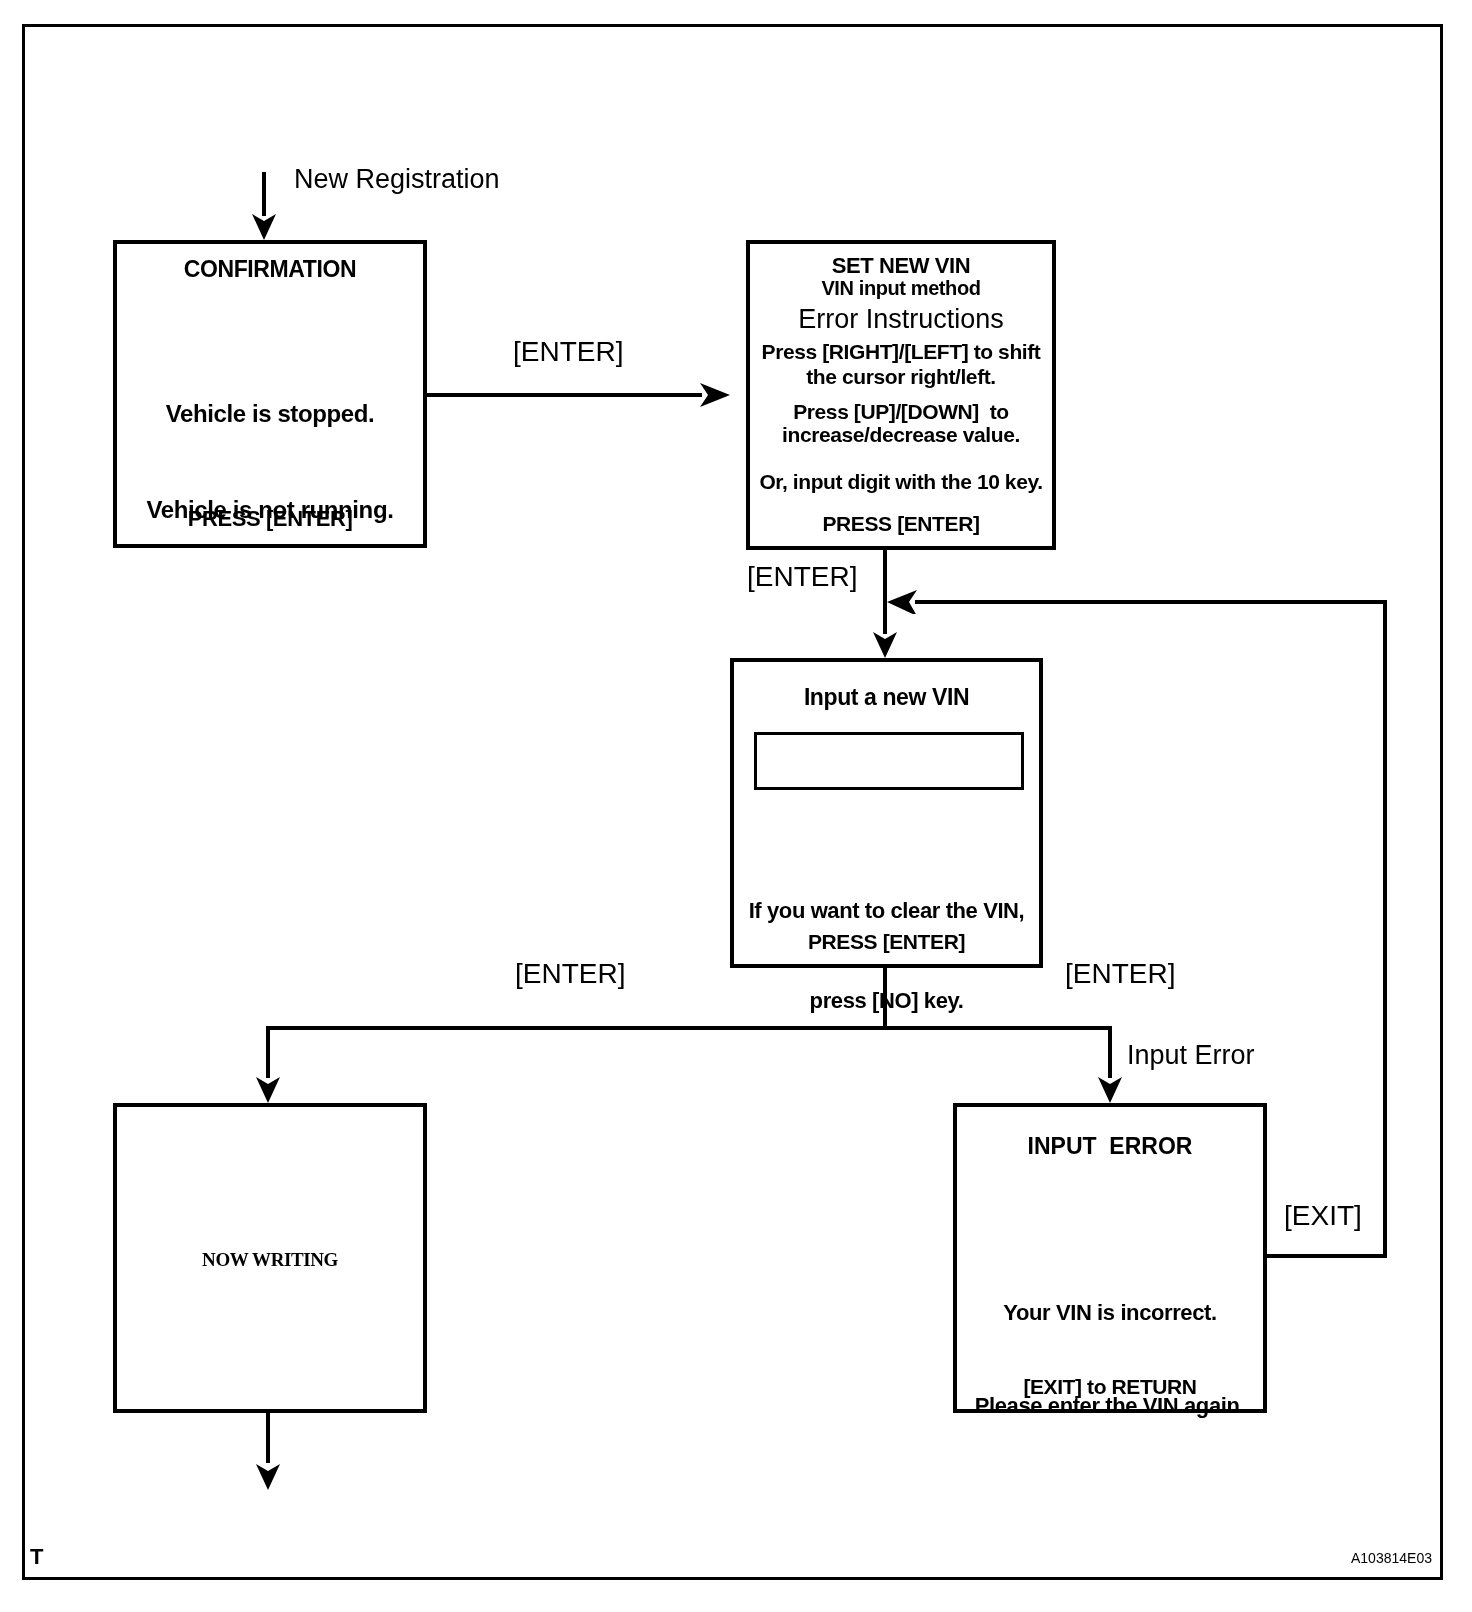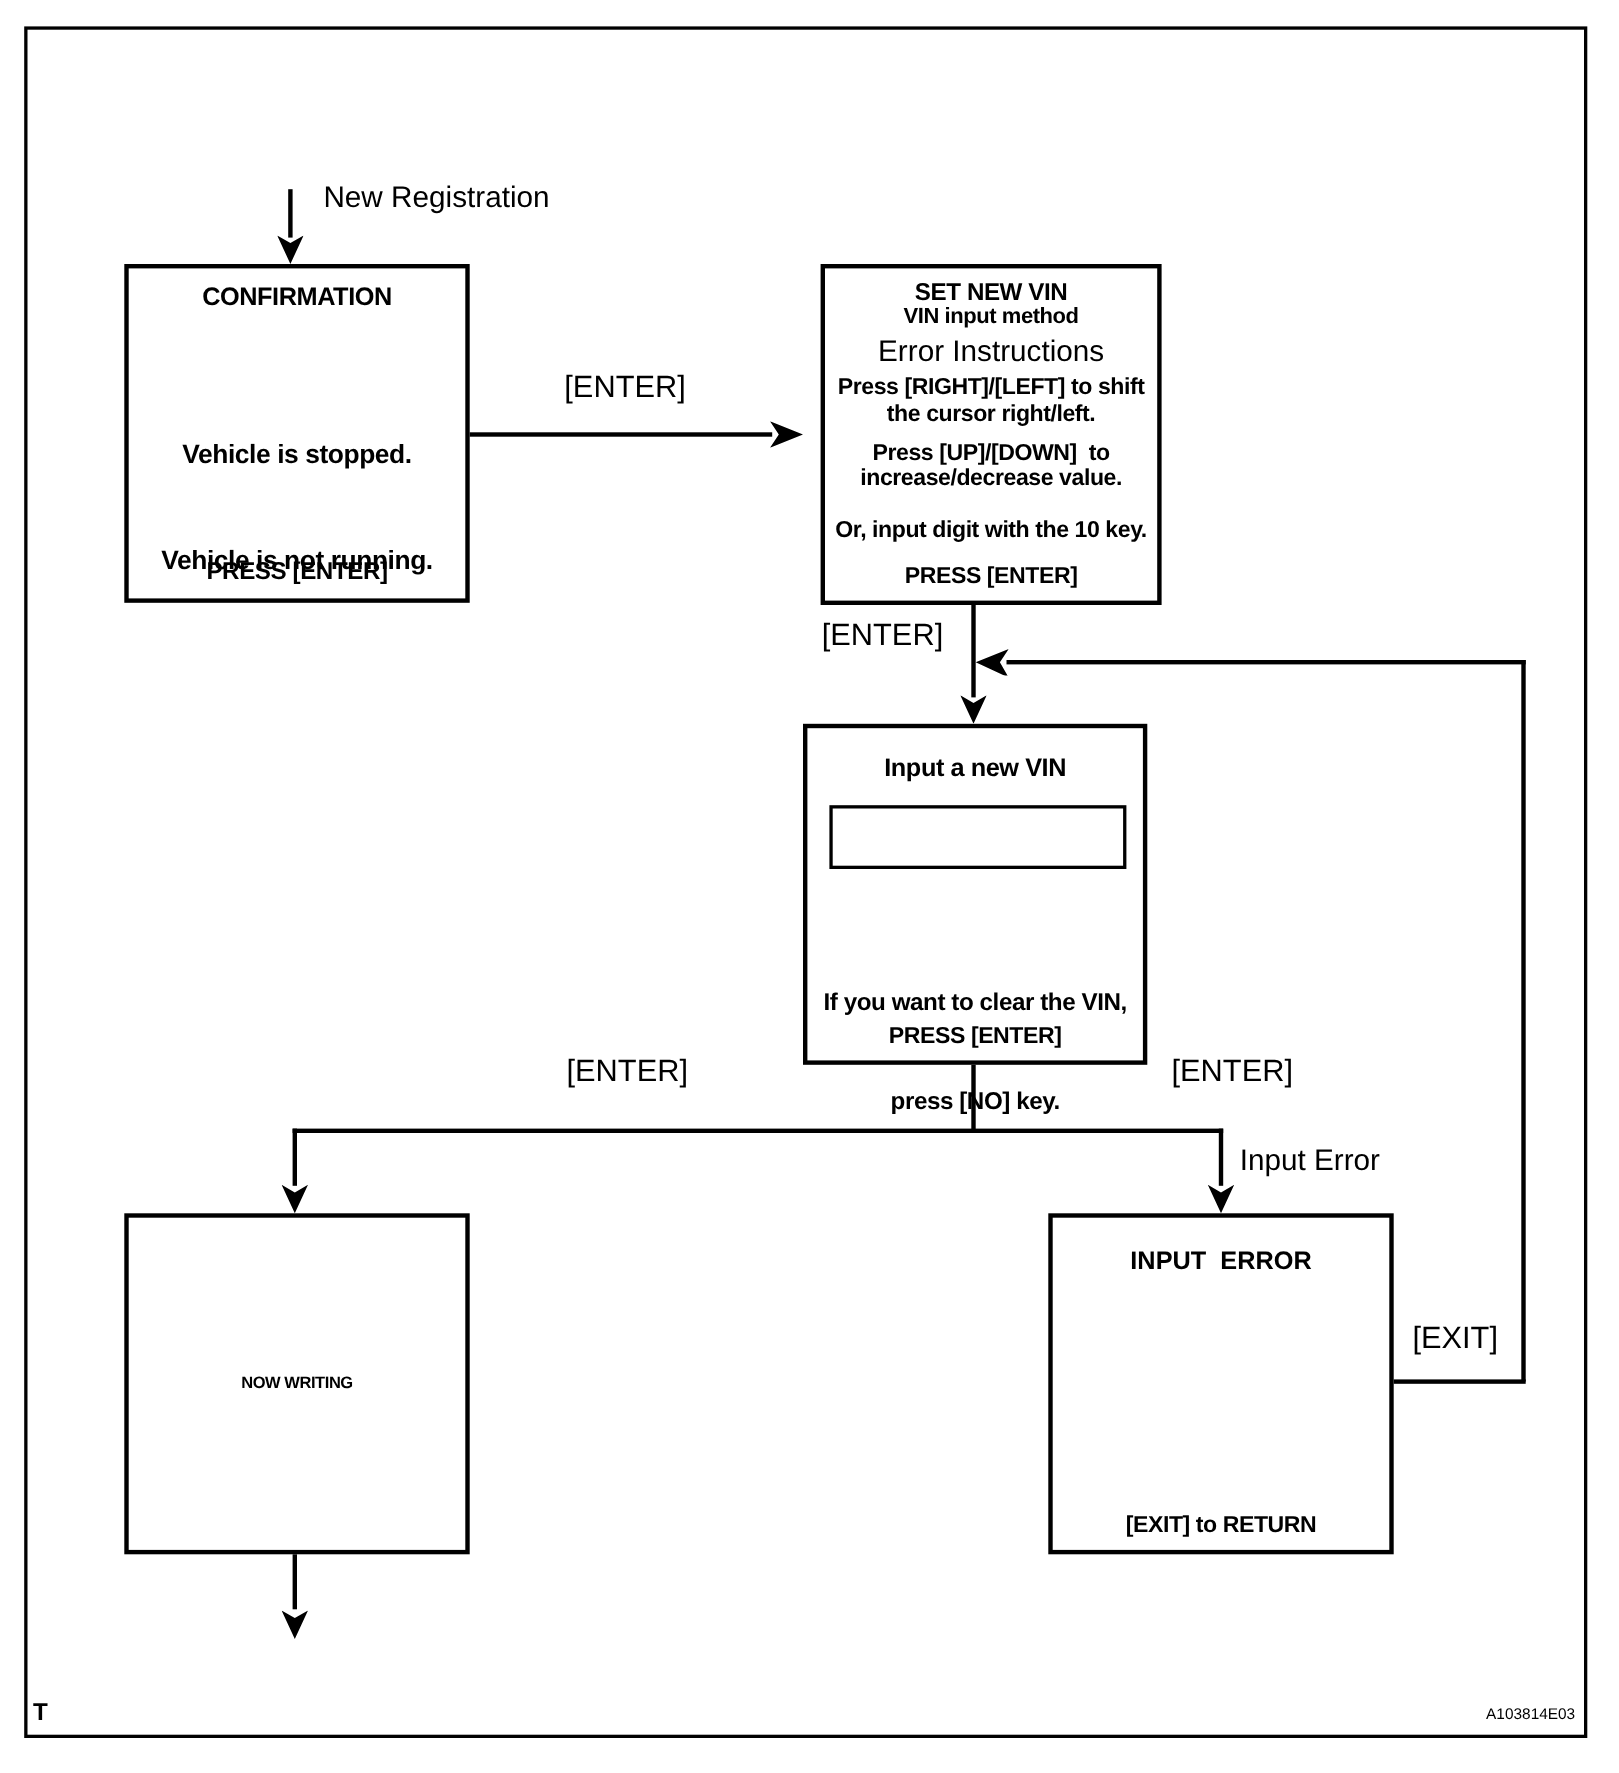--- a/index.html
+++ b/index.html
@@ -51,21 +51,21 @@
   #box-input-vin .title { top: 22px; font-size: 23px; }
   #box-input-vin .vin-field {
     position: absolute; left: 20px; top: 70px; width: 270px; height: 58px;
     border: 3px solid #000; background: #fff; font-size: 22px; text-align: left; padding: 14px;
   }
   #box-input-vin .body { top: 174px; font-size: 22px; line-height: 30px; }
   #box-input-vin .footer { bottom: 10px; font-size: 21px; }
 
   
   #box-now-writing { left: 113px; top: 1103px; width: 314px; height: 310px; }
-  #box-now-writing .title { top: 142px; font-size: 15px; }
+  #box-now-writing .title { top: 142px; font-size: 19px; font-family: Liberation Serif, serif; }
 
   
   #box-input-error { left: 953px; top: 1103px; width: 314px; height: 310px; }
   #box-input-error .title { top: 26px; font-size: 23px; letter-spacing: 0; }
   #box-input-error .body { top: 128px; font-size: 22px; line-height: 31px; }
   #box-input-error .footer { bottom: 10px; font-size: 21px; }
 
   
   #corner-mark { position: absolute; left: 30px; top: 1544px; font-size: 22px; font-weight: bold; }
   #figure-code { position: absolute; left: 1351px; top: 1550px; font-size: 14px; }
@@ -160,20 +160,24 @@
         <path d="M12 26 L0 0 L12 7 L24 0 Z"></path>
       </svg>
   </div>
 
   <div class="box" id="box-now-writing">
     <div class="tline bld title">NOW WRITING</div>
   </div>
 
   <div class="box" id="box-input-error">
     <div class="tline bld title">INPUT  ERROR</div>
+    <div class="tline bld body">
+      <div>Your VIN is incorrect.</div>
+      <div>Please enter the VIN again.</div>
+    </div>
     <div class="tline bld footer">[EXIT] to RETURN</div>
   </div>
 
   <div class="vline" style="left:266px; top:1413px; width:4px; height:50px;"></div>
   <div class="ah" style="left:256px; top:1464px; width:24px; height:26px;">
     <svg viewBox="0 0 24 26">
         <path d="M12 26 L0 0 L12 7 L24 0 Z"></path>
       </svg>
   </div>
 

